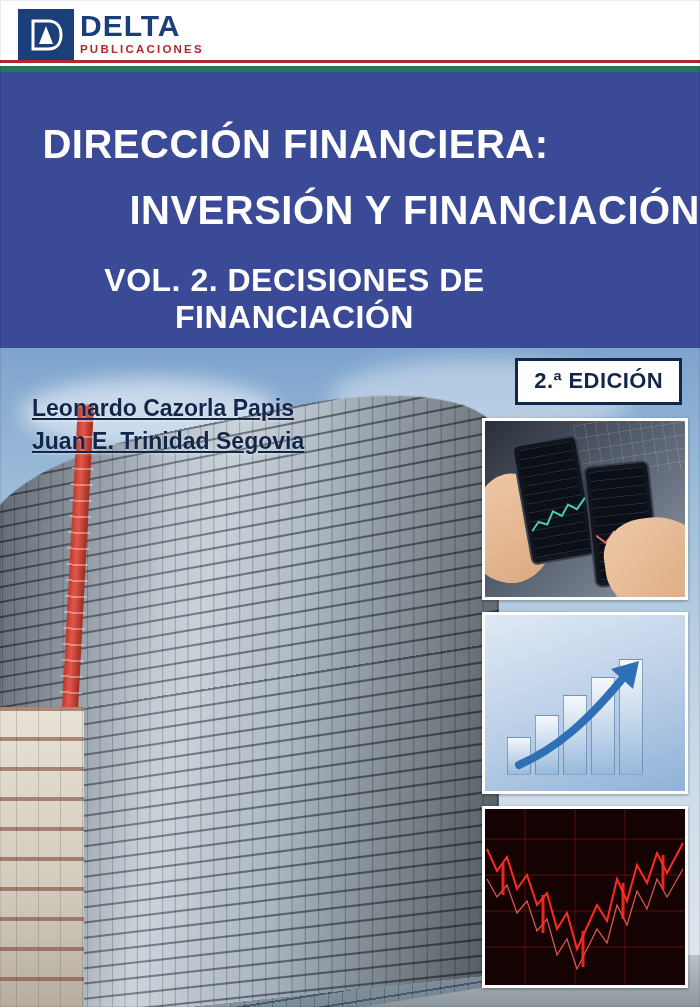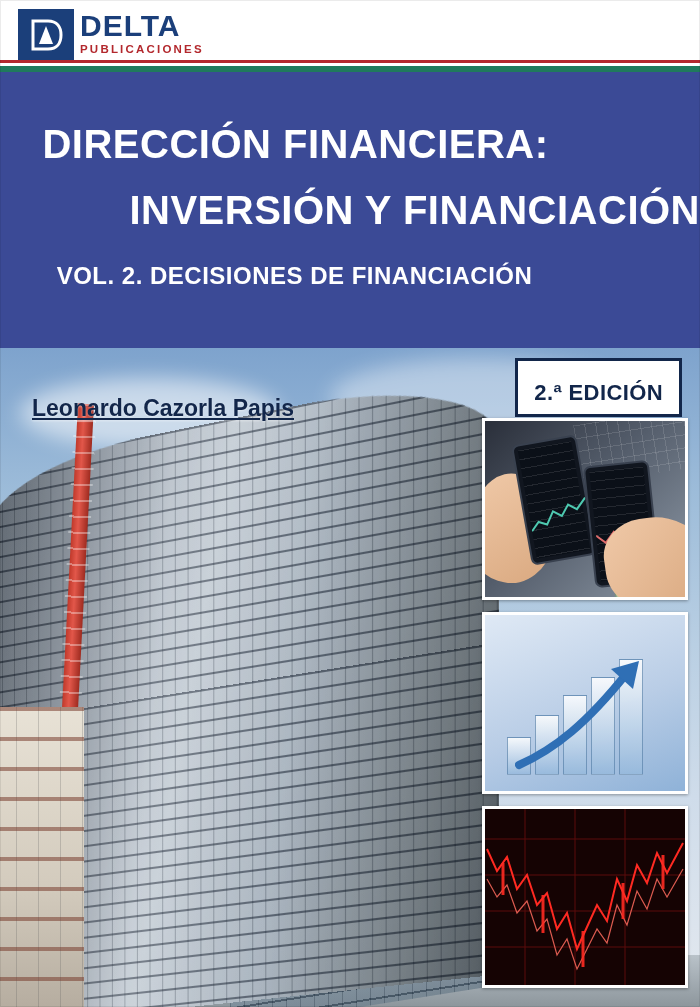--- a/index.html
+++ b/index.html
@@ -84,21 +84,21 @@
     position: absolute; left: 0; top: 50px; width: 591px;
     font-size: 40px;
   }
   .t2 {
     position: absolute; left: 0; top: 116px; width: 700px;
     font-size: 40px;
     text-align: right;
   }
   .t3 {
     position: absolute; left: 0; top: 190px; width: 589px;
-    font-size: 24px;
+    font-size: 32px;
   }
 
   
   .photo {
     position: absolute;
     left: 0; top: 348px;
     width: 700px; height: 659px;
     overflow: hidden;
     background:
       linear-gradient(180deg, #7ea3cd 0%, #9dbcd9 22%, #b9cfe3 45%, #cfdcea 68%, #e4e9ef 100%);
@@ -207,21 +207,21 @@
   
   .edition {
     position: absolute;
     right: 18px; top: 358px;
     z-index: 9;
     border: 3px solid #12264a;
     background: #ffffff;
     color: #12264a;
     font-weight: bold;
     font-size: 22px;
-    padding: 19px 16px 8px 16px;
+    padding: 7px 16px 8px 16px;
     letter-spacing: .4px;
   }
 
   
   .strip {
     position: absolute;
     right: 12px;
     width: 200px;
     z-index: 7;
     border: 3px solid #ffffff;
@@ -340,20 +340,21 @@
   <div class="title-band">
     <div class="title-line t1">DIRECCIÓN FINANCIERA:</div>
     <div class="title-line t2">INVERSIÓN Y FINANCIACIÓN</div>
     <div class="title-line t3">VOL. 2. DECISIONES DE FINANCIACIÓN</div>
   </div>
 
   <div class="edition">2.ª EDICIÓN</div>
 
   <div class="authors">
     <div>Leonardo Cazorla Papis</div>
+    <div>Juan E. Trinidad Segovia</div>
   </div>
 
   <div class="strip ph1">
     <div class="kbd"></div>
     <div class="hand h1"></div>
     <div class="phone phA">
       <div class="scr"></div>
       <svg class="spark" viewBox="0 0 60 34" preserveAspectRatio="none" aria-hidden="true">
         <polyline points="0,28 8,20 16,24 24,12 32,18 40,8 48,14 58,4" fill="none" stroke="#4ec9b0" stroke-width="2"></polyline>
       </svg>

